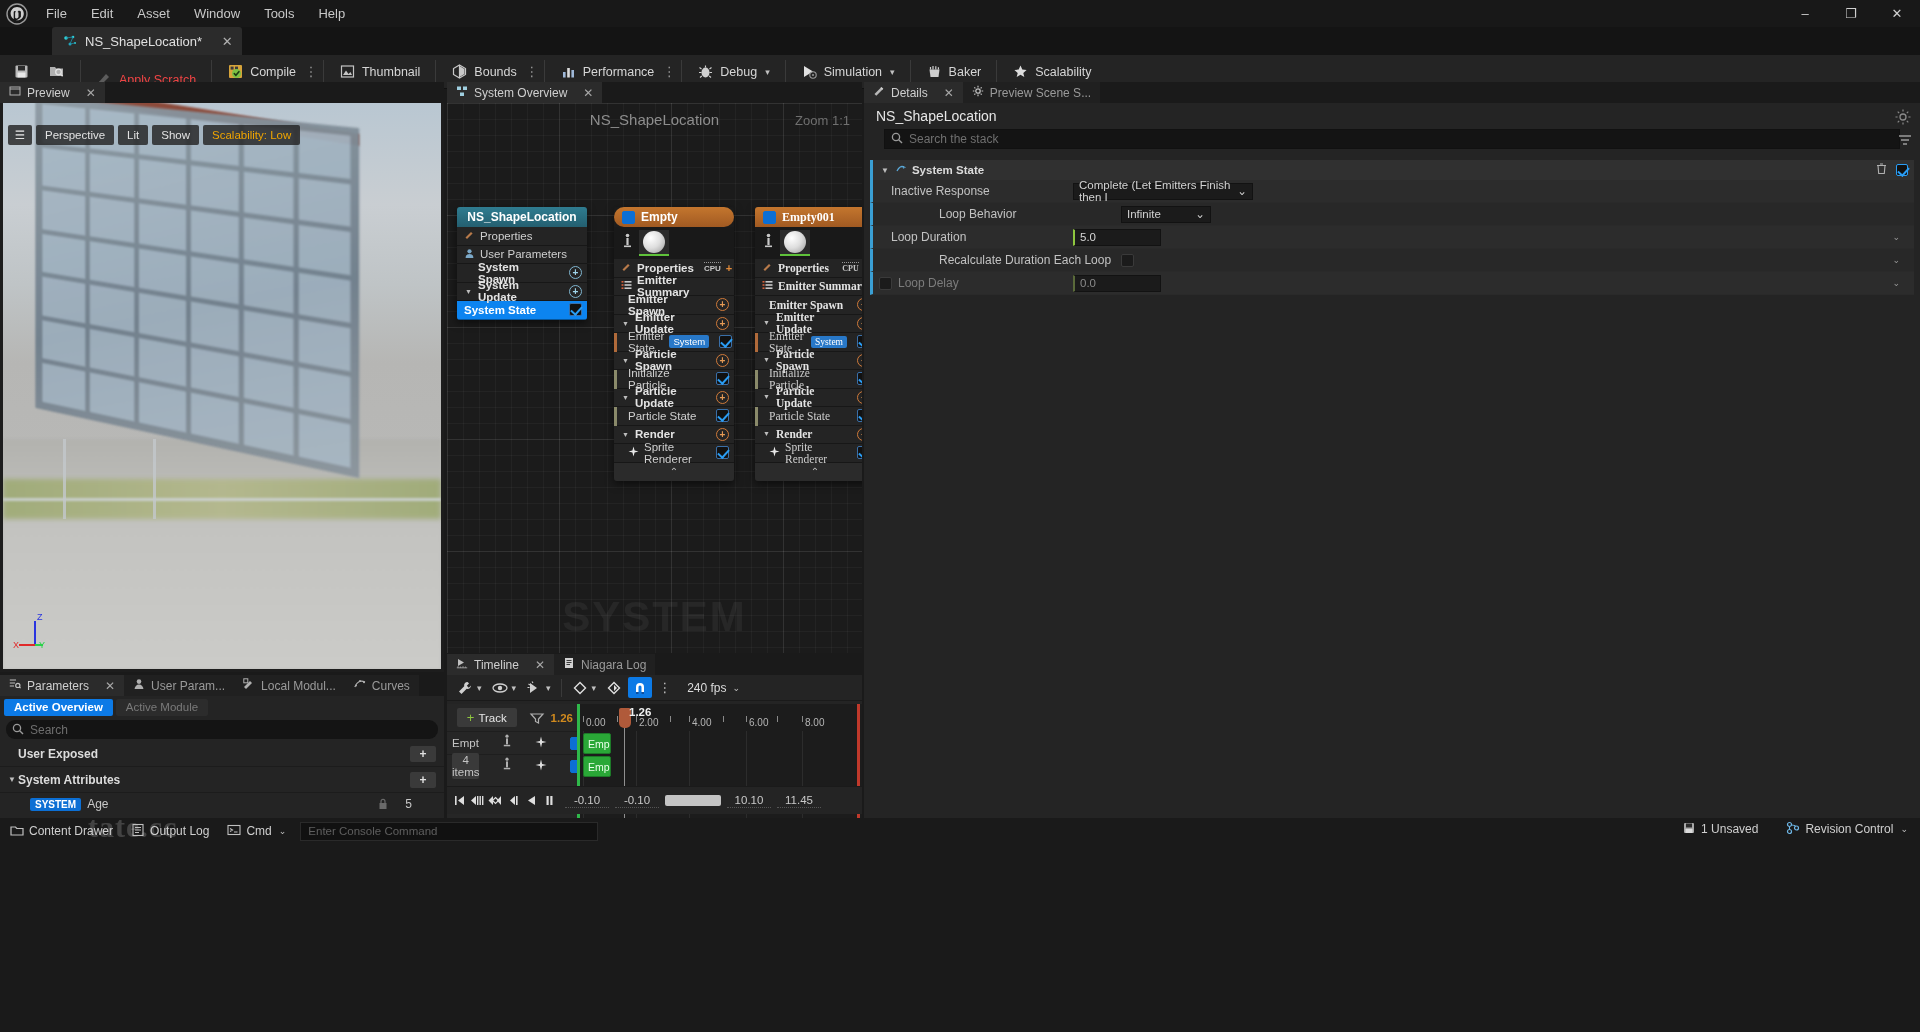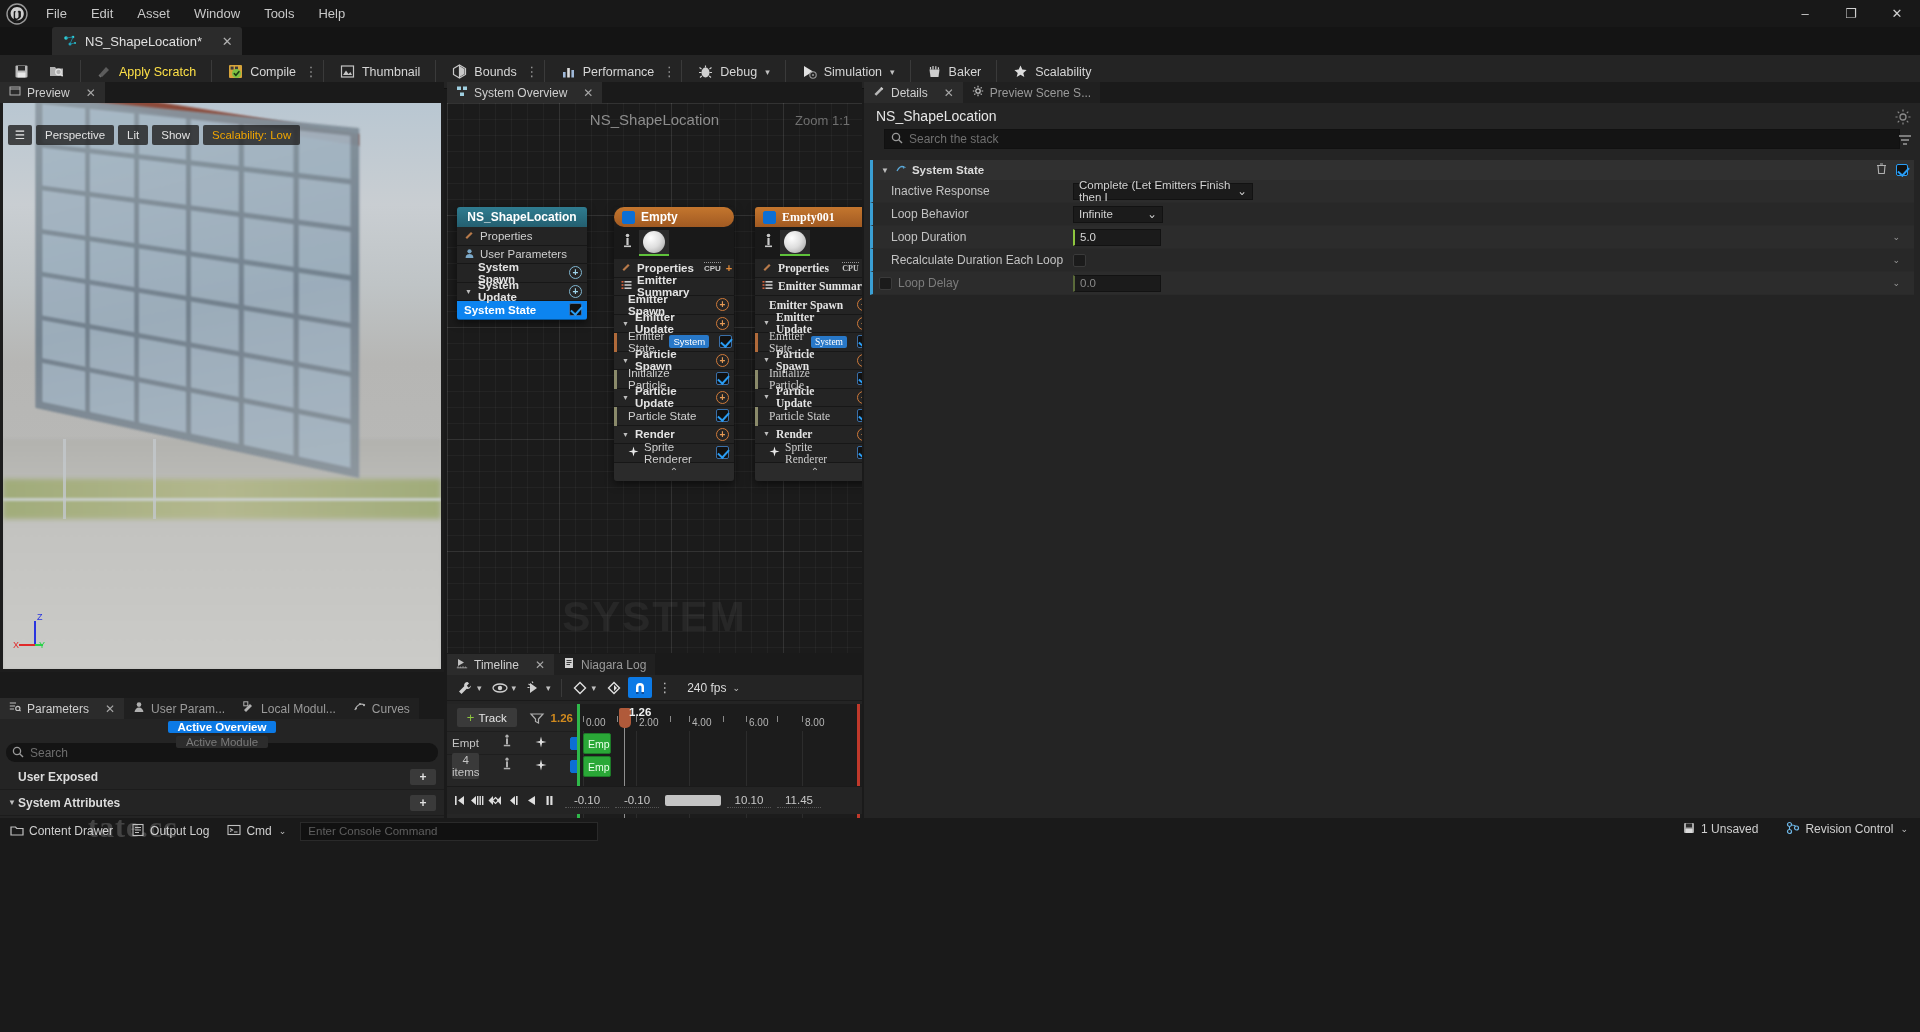--- a/index.html
+++ b/index.html
@@ -22,21 +22,21 @@
   #asset-tab .ico{ width:16px; height:16px; margin-right:7px; }
   #asset-tab .lbl{ font-size:13px; color:#e0e0e0; }
   #asset-tab .x{ margin-left:18px; font-size:13px; color:#b0b0b0; width:14px; text-align:center; }
 
   
   #toolbar{ position:absolute; left:0; top:55px; width:1920px; height:34px; background:#242424;
     display:flex; align-items:center; border-bottom:1px solid #111; }
   .tb-group{ display:flex; align-items:center; height:34px; padding:0 4px; }
   .tb-sep{ width:1px; height:24px; background:#3a3a3a; margin:0 2px; }
   .tb-btn{ display:flex; align-items:center; height:30px; padding:0 9px; gap:6px; font-size:12.5px; color:#d6d6d6; border-radius:2px; }
-  .tb-btn.disabled{ color:#fde047; }
+  .tb-btn.disabled{ color:#ef4444;align-items:flex-end; }
   .tb-ico{ width:17px; height:17px; display:inline-block; flex:0 0 auto; }
   .tb-dots{ width:12px; height:30px; display:flex; align-items:center; justify-content:center; color:#9a9a9a; font-size:13px; letter-spacing:0; }
   .caret{ font-size:9px; color:#c0c0c0; margin-left:2px; }
 
   
   #preview-panel{ position:absolute; left:0; top:82px; width:444px; height:590px; background:#1d1d1d; }
   .tabstrip{ height:21px; background:#1a1a1a; display:flex; align-items:flex-end; }
   .ptab{ height:21px; display:flex; align-items:center; padding:0 9px; gap:6px; font-size:12px; color:#cfcfcf; background:#2b2b2b; }
   .ptab.inactive{ background:#202020; color:#9a9a9a; }
   .ptab .x{ font-size:12px; color:#a8a8a8; margin-left:10px; }
@@ -114,38 +114,38 @@
   #det-search{ margin:0 20px; height:20px; background:#141414; border:1px solid #111; display:flex; align-items:center; padding:0 6px; gap:6px; }
   #det-search input{ flex:1; background:transparent; border:none; outline:none; color:#cfcfcf; font-size:12px; font-family:inherit; }
   #det-search input::placeholder{ color:#707070; }
   #det-filter{ position:absolute; right:6px; top:50px; width:18px; height:18px; }
   #det-stack{ position:absolute; left:6px; top:78px; width:1044px; }
   .stack-grp{ position:relative; }
   .grp-hdr{ height:20px; background:#303030; display:flex; align-items:center; gap:6px; padding-left:8px;
     font-size:11.5px; font-weight:bold; color:#dcdcdc; border-left:3px solid #3a9fd4; }
   .grp-tools{ position:absolute; right:6px; top:2px; display:flex; gap:8px; align-items:center; }
   .prow{ height:23px; display:flex; align-items:center; border-bottom:1px solid #2a2a2a; border-left:3px solid #3a9fd4; background:#2c2c2c; }
-  .prow.alt{ background:#282828; }
+  .prow.alt{ background:#282828;padding-left:48px; }
   .plabel{ width:200px; padding-left:18px; font-size:12px; color:#c2c2c2; }
   .plabel.dim{ color:#7c7c7c; }
   .pval{ flex:1; display:flex; align-items:center; padding-right:10px; }
   .combo{ height:17px; background:#1b1b1b; border:1px solid #121212; display:flex; align-items:center;
     padding:0 5px; font-size:11.5px; color:#d2d2d2; }
   .combo .cv{ flex:1; }
   .numfield{ height:17px; width:88px; background:#1b1b1b; border:1px solid #121212; display:flex; align-items:center;
     padding:0 5px; font-size:11.5px; color:#d8d8d8; border-left:2px solid #8ec63f; }
   .numfield.dim{ color:#8a8a8a; border-left-color:#5a6a3a; }
   .smallchk{ width:13px; height:13px; background:#1b1b1b; border:1px solid #3a3a3a; border-radius:2px; }
   .rowexp{ margin-left:auto; color:#9a9a9a; font-size:9px; padding-right:4px; }
   .lockico{ width:12px; height:12px; margin-right:6px; opacity:.5; }
 
   
-  #params-panel{ position:absolute; left:0; top:698px; width:444px; height:143px; background:#242424; }
+  #params-panel{ position:absolute; left:0; top:675px; width:444px; height:143px; background:#242424; }
   #params-tabs{ height:21px; display:flex; align-items:flex-end; background:#1a1a1a; }
-  #params-modes{ height:22px; display:flex; align-items:center; padding:2px 4px; gap:3px;flex-direction:column; }
+  #params-modes{ height:22px; display:flex; align-items:center; padding:2px 4px; gap:3px; }
   .modebtn{ height:17px; padding:0 10px; display:flex; align-items:center; font-size:11.5px; border-radius:2px; color:#cfcfcf; }
   .modebtn.on{ background:#0c7ae6; color:#fff; font-weight:bold; }
   .modebtn.off{ color:#7a7a7a; background:#2c2c2c; }
   #params-search{ margin:2px 6px; height:19px; background:#141414; display:flex; align-items:center; padding:0 6px; gap:6px; border-radius:9px; }
   #params-search input{ flex:1; background:transparent; border:none; outline:none; color:#cfcfcf; font-size:12px; font-family:inherit; }
   #params-search input::placeholder{ color:#6e6e6e; }
   .prm-sec{ height:26px; display:flex; align-items:center; padding:0 8px; font-size:12px; font-weight:bold;
     color:#dcdcdc; border-bottom:1px solid #1c1c1c; }
   .prm-add{ margin-left:auto; width:26px; height:16px; background:#3a3a3a; border-radius:2px; color:#e0e0e0;
     font-size:12px; display:flex; align-items:center; justify-content:center; }

